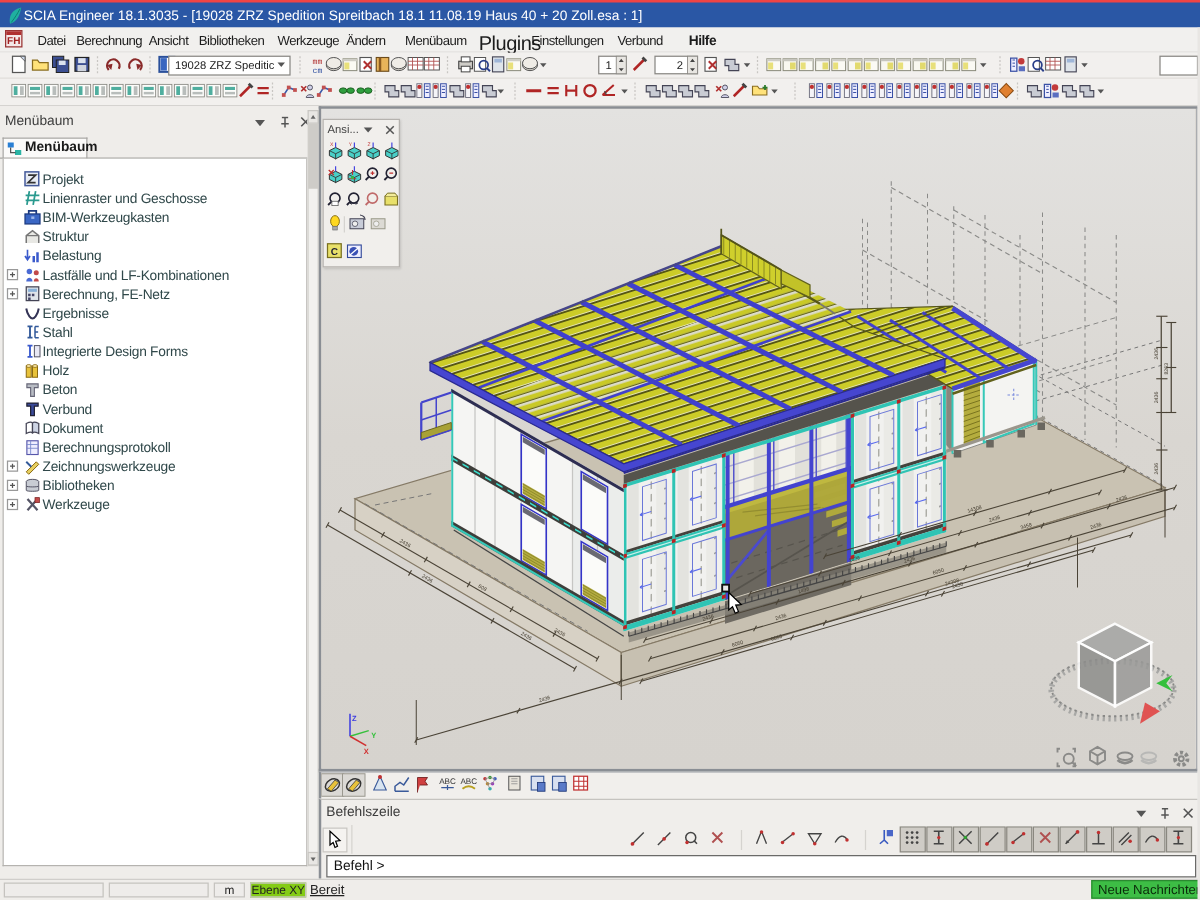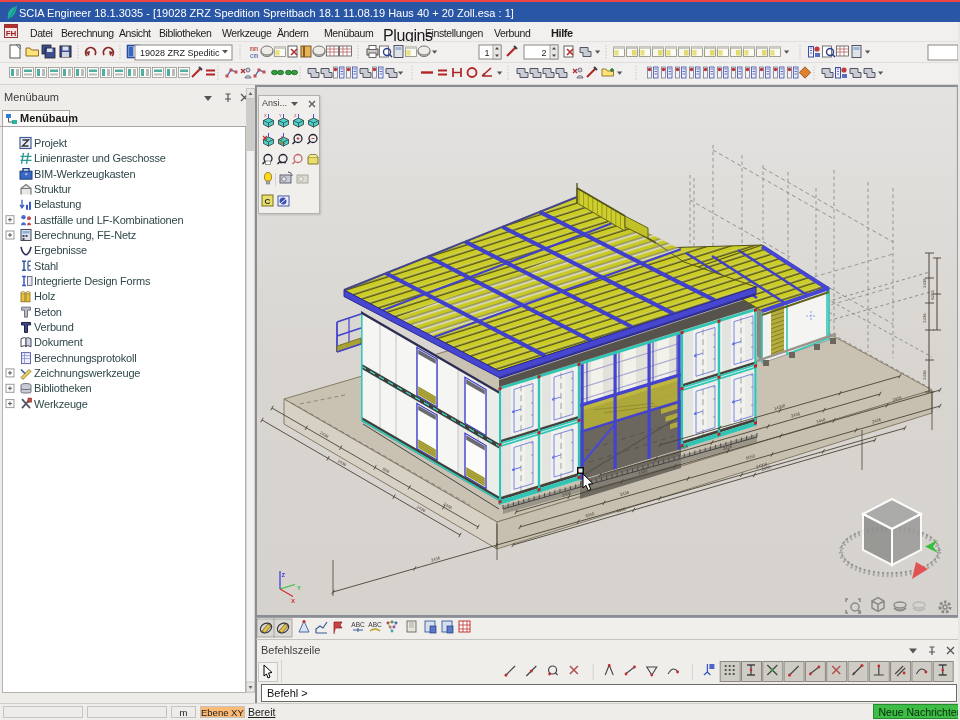--- a/index.html
+++ b/index.html
@@ -1036,15 +1036,15 @@
 <rect x="433.20000000000016" y="0.5" width="20" height="20" fill="#cfccc6" stroke="#8a8880" stroke-width="1"></rect>
 <path d="M438.70000000000016 4 h8 M438.70000000000016 14 h8 M442.70000000000016 4 v10" stroke="#444" stroke-width="1.3"></path>
     <circle cx="442.70000000000016" cy="9" r="1.3" fill="#c03030"></circle>
 </svg>
 <div class="abs" style="left:261px;top:684px;width:696px;height:18px;background:#fff;border:1px solid #6a6a68;"></div>
 <div class="abs" style="left:267px;top:687px;font-size:11px;color:#111;">Befehl &gt;</div>
 <div class="abs" style="left:0;top:703px;width:960px;height:17px;background:#efedea;border-top:1px solid #d0cecb;"></div>
 <div class="abs" style="left:3px;top:706px;width:80px;height:12px;border:1px solid #c5c3bf;background:#eeecea;font-size:9.5px;color:#222;text-align:center;line-height:12px;"></div>
 <div class="abs" style="left:87px;top:706px;width:80px;height:12px;border:1px solid #c5c3bf;background:#eeecea;font-size:9.5px;color:#222;text-align:center;line-height:12px;"></div>
 <div class="abs" style="left:171px;top:706px;width:25px;height:12px;border:1px solid #c5c3bf;background:#eeecea;font-size:9.5px;color:#222;text-align:center;line-height:12px;">m</div>
-<div class="abs" style="left:200px;top:706px;width:45px;height:12px;border:1px solid #c5c3bf;background:#fdba74;font-size:9.5px;color:#222;text-align:left;line-height:12px;">Ebene XY</div>
+<div class="abs" style="left:200px;top:706px;width:45px;height:12px;border:1px solid #c5c3bf;background:#84cc16;font-size:9.5px;color:#222;text-align:right;line-height:12px;">Ebene XY</div>
 <div class="abs" style="left:248px;top:706px;font-size:10.5px;color:#222;text-decoration:underline;">Bereit</div>
 <div class="abs" style="left:873px;top:704px;width:95px;height:15px;background:#3dbd45;border:1px solid #2a8a30;font-size:10.5px;color:#0a2a0a;text-align:center;line-height:14px;">Neue Nachrichten</div>
 <div class="abs" style="left:958px;top:22px;width:2px;height:698px;background:#e8e6e3;"></div>
 </body></html>

